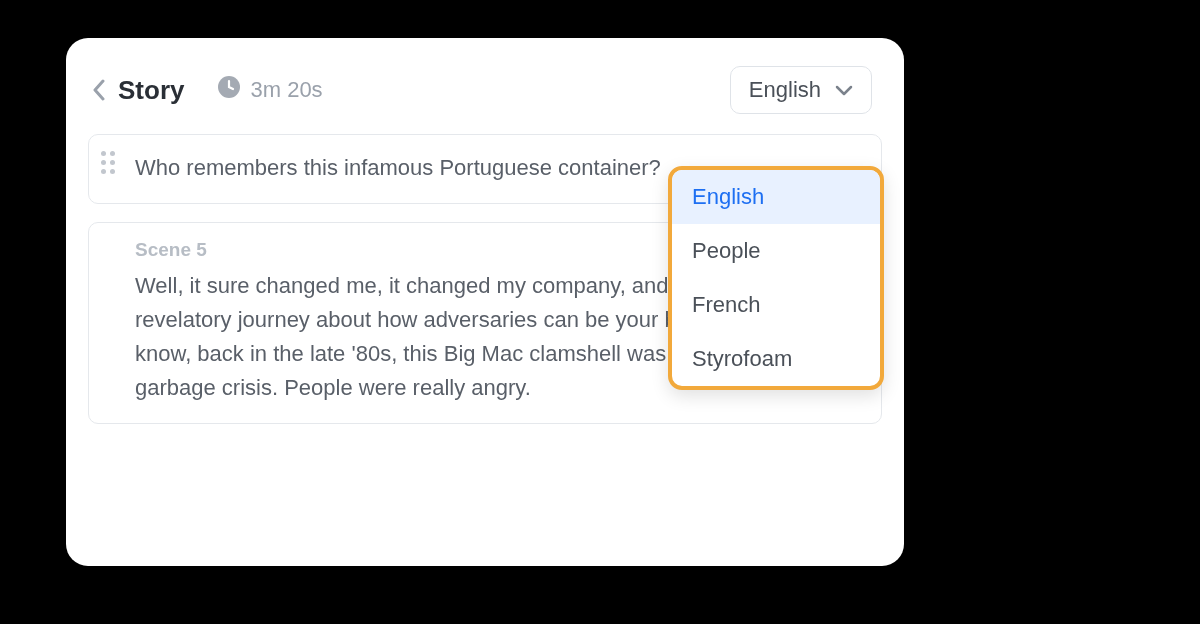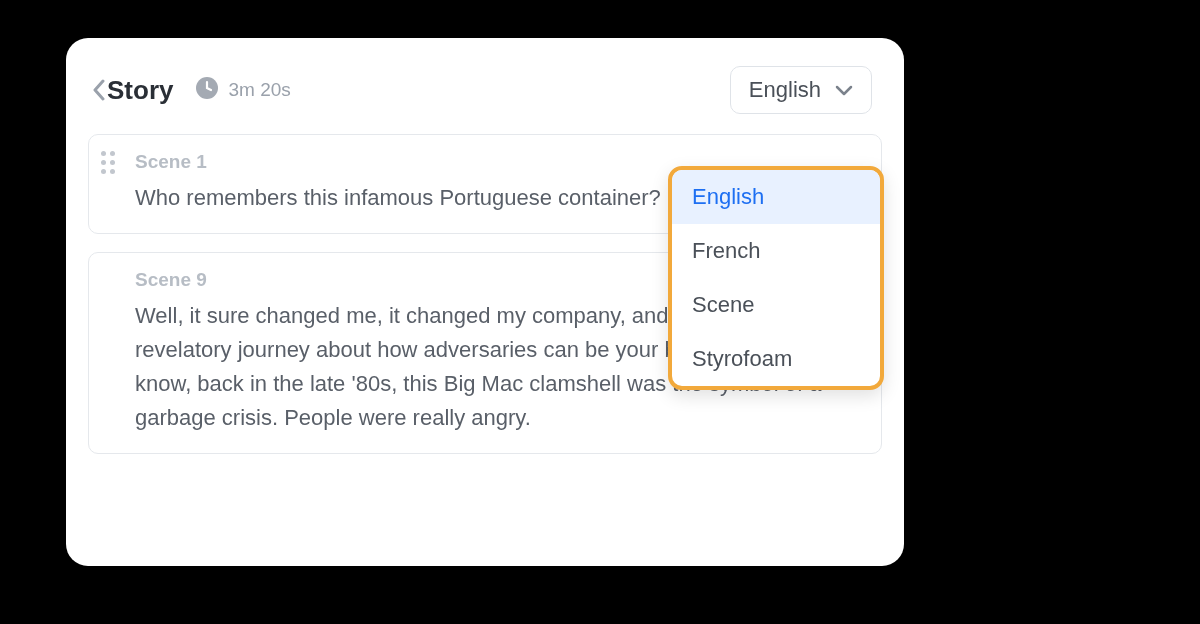--- a/index.html
+++ b/index.html
@@ -18,41 +18,41 @@
     height: 528px;
     background: #fff;
     border-radius: 22px;
     box-shadow: 0 14px 40px rgba(0,0,0,0.45);
     padding: 24px 22px 0 22px;
     overflow: hidden;
   }
   .header {
     display: flex;
     align-items: center;
-    gap: 1px;
+    gap: 12px;
     padding: 4px 4px 20px 4px;
   }
   .back-chevron {
     color: #9aa1ab;
     display: flex;
     align-items: center;
     cursor: pointer;
   }
   .title {
     font-size: 26px;
     font-weight: 700;
     color: #2a2f36;
   }
   .time-group {
     display: flex;
     align-items: center;
     gap: 10px;
     margin-left: 22px;
     color: #9aa1ab;
-    font-size: 19px;
+    font-size: 22px;
   }
   .spacer { flex: 1; }
   .lang-select {
     display: flex;
     align-items: center;
     gap: 14px;
     border: 1px solid #dfe3e8;
     border-radius: 10px;
     padding: 10px 18px;
     font-size: 22px;
@@ -154,31 +154,30 @@
 
   <div class="scene">
     <div class="drag-handle">
       <span></span>
         <span></span>
         <span></span>
         <span></span>
         <span></span>
         <span></span>
     </div>
-    <div class="scene-label">Scene 1</div>
     <div class="scene-body">Who remembers this infamous Portuguese container?</div>
   </div>
 
   <div class="scene">
-    <div class="scene-label">Scene 9</div>
+    <div class="scene-label">Scene 5</div>
     <div class="scene-body">Well, it sure changed me, it changed my company, and it started a revelatory journey about how adversaries can be your best allies.&nbsp;&nbsp;&nbsp;You know, back in the late '80s, this Big Mac clamshell was the symbol of a garbage crisis. People were really angry.</div>
   </div>
 
   <div class="dropdown">
     <div class="dropdown-inner">
       <div class="opt selected">English</div>
+      <div class="opt">People</div>
       <div class="opt">French</div>
-      <div class="opt">Scene</div>
       <div class="opt">Styrofoam</div>
     </div>
   </div>
 
 </div>
 
 </body></html>

